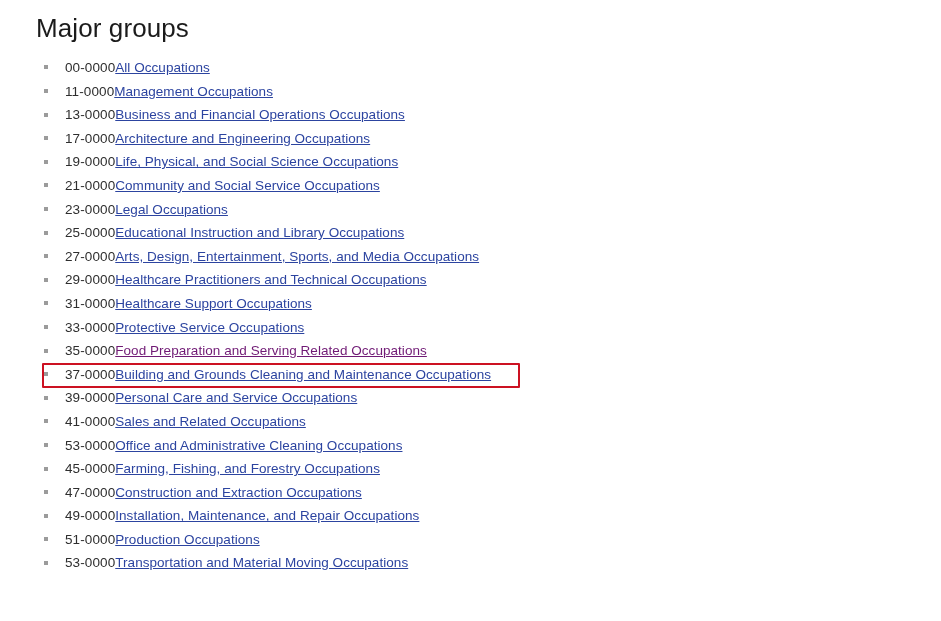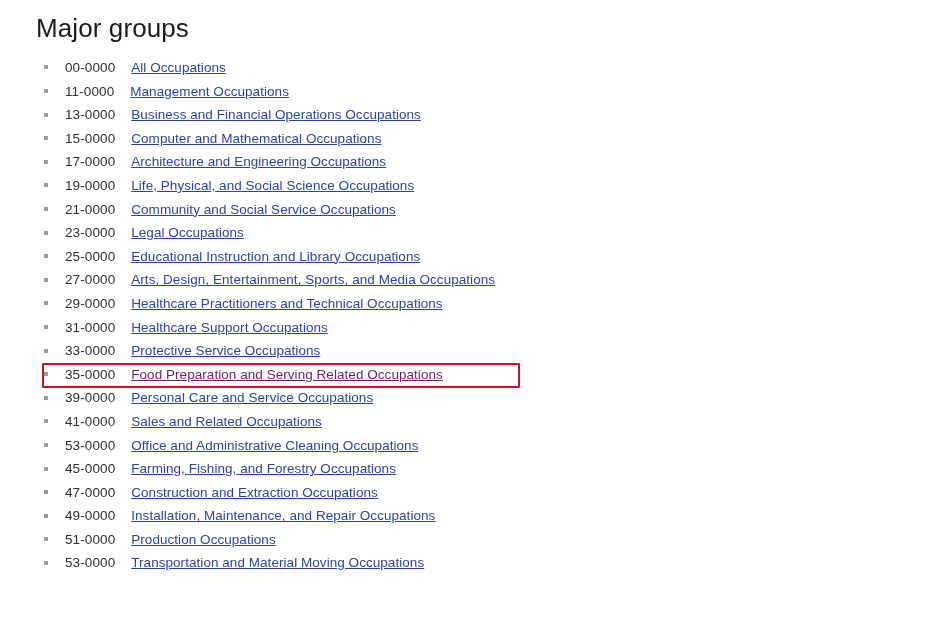--- a/index.html
+++ b/index.html
@@ -71,21 +71,21 @@
     margin-left: 17px;
     font-family: "Liberation Sans", sans-serif;
     font-size: 13.5px;
     color: #2e2e2e;
     letter-spacing: 0.1px;
     vertical-align: baseline;
   }
 
   .group-link {
     display: inline-block;
-    margin-left: 16px;
+    margin-left: 0;
     font-family: "Liberation Sans", sans-serif;
     font-size: 13.5px;
     color: #2c44a0;
     text-decoration: underline;
     text-underline-offset: 1px;
     letter-spacing: 0.05px;
     cursor: pointer;
     vertical-align: baseline;
   }
 
@@ -111,31 +111,31 @@
 <body>
 
 <div class="page">
 
   <h1 class="page-title">Major groups</h1>
 
   <ul class="group-list" id="group-list">
       <li class="group-item"><span class="bullet-icon"></span><span class="soc-code">00-0000</span><a class="group-link" href="#">All Occupations</a></li>
       <li class="group-item"><span class="bullet-icon"></span><span class="soc-code">11-0000</span><a class="group-link" href="#">Management Occupations</a></li>
       <li class="group-item"><span class="bullet-icon"></span><span class="soc-code">13-0000</span><a class="group-link" href="#">Business and Financial Operations Occupations</a></li>
-      <li class="group-item"><span class="bullet-icon"></span><span class="soc-code">15-0000</span><a class="group-link" href="#">Computer and Mathematical Occupations</a></li>
       <li class="group-item"><span class="bullet-icon"></span><span class="soc-code">17-0000</span><a class="group-link" href="#">Architecture and Engineering Occupations</a></li>
       <li class="group-item"><span class="bullet-icon"></span><span class="soc-code">19-0000</span><a class="group-link" href="#">Life, Physical, and Social Science Occupations</a></li>
       <li class="group-item"><span class="bullet-icon"></span><span class="soc-code">21-0000</span><a class="group-link" href="#">Community and Social Service Occupations</a></li>
       <li class="group-item"><span class="bullet-icon"></span><span class="soc-code">23-0000</span><a class="group-link" href="#">Legal Occupations</a></li>
       <li class="group-item"><span class="bullet-icon"></span><span class="soc-code">25-0000</span><a class="group-link" href="#">Educational Instruction and Library Occupations</a></li>
       <li class="group-item"><span class="bullet-icon"></span><span class="soc-code">27-0000</span><a class="group-link" href="#">Arts, Design, Entertainment, Sports, and Media Occupations</a></li>
       <li class="group-item"><span class="bullet-icon"></span><span class="soc-code">29-0000</span><a class="group-link" href="#">Healthcare Practitioners and Technical Occupations</a></li>
       <li class="group-item"><span class="bullet-icon"></span><span class="soc-code">31-0000</span><a class="group-link" href="#">Healthcare Support Occupations</a></li>
       <li class="group-item"><span class="bullet-icon"></span><span class="soc-code">33-0000</span><a class="group-link" href="#">Protective Service Occupations</a></li>
       <li class="group-item"><span class="bullet-icon"></span><span class="soc-code">35-0000</span><a class="group-link visited" href="#">Food Preparation and Serving Related Occupations</a></li>
+      <li class="group-item"><span class="bullet-icon"></span><span class="soc-code">37-0000</span><a class="group-link" href="#">Building and Grounds Cleaning and Maintenance Occupations</a></li>
       <li class="group-item"><span class="bullet-icon"></span><span class="soc-code">39-0000</span><a class="group-link" href="#">Personal Care and Service Occupations</a></li>
       <li class="group-item"><span class="bullet-icon"></span><span class="soc-code">41-0000</span><a class="group-link" href="#">Sales and Related Occupations</a></li>
       <li class="group-item"><span class="bullet-icon"></span><span class="soc-code">53-0000</span><a class="group-link" href="#">Office and Administrative Cleaning Occupations</a></li>
       <li class="group-item"><span class="bullet-icon"></span><span class="soc-code">45-0000</span><a class="group-link" href="#">Farming, Fishing, and Forestry Occupations</a></li>
       <li class="group-item"><span class="bullet-icon"></span><span class="soc-code">47-0000</span><a class="group-link" href="#">Construction and Extraction Occupations</a></li>
       <li class="group-item"><span class="bullet-icon"></span><span class="soc-code">49-0000</span><a class="group-link" href="#">Installation, Maintenance, and Repair Occupations</a></li>
       <li class="group-item"><span class="bullet-icon"></span><span class="soc-code">51-0000</span><a class="group-link" href="#">Production Occupations</a></li>
       <li class="group-item"><span class="bullet-icon"></span><span class="soc-code">53-0000</span><a class="group-link" href="#">Transportation and Material Moving Occupations</a></li>
     </ul>
 

